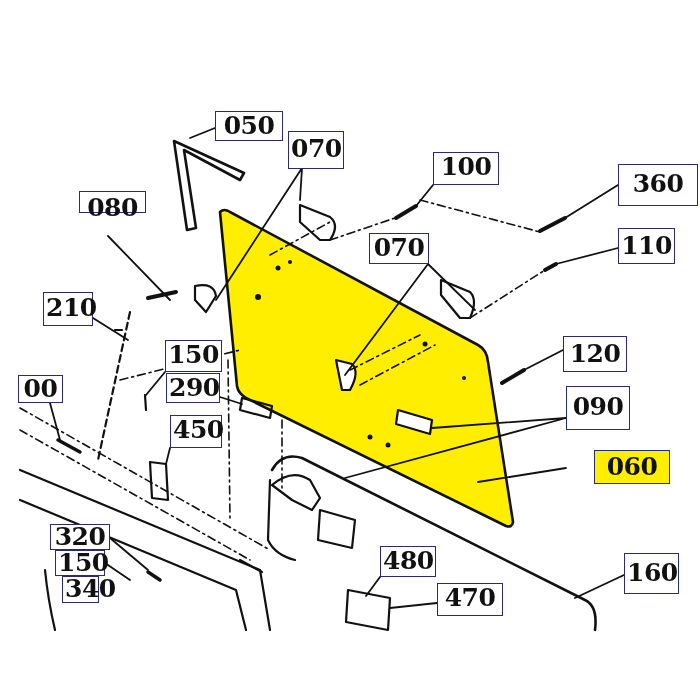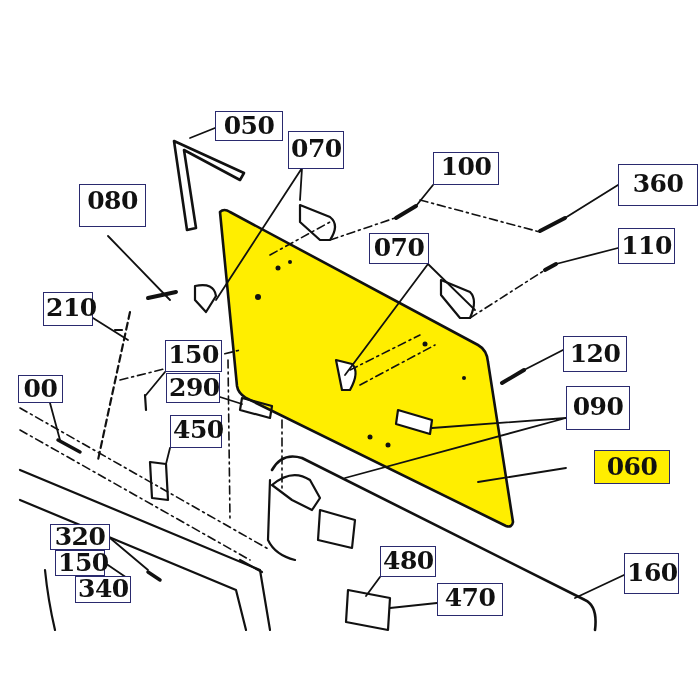--- a/index.html
+++ b/index.html
@@ -95,30 +95,30 @@
       <circle cx="388" cy="445" r="2.5"></circle>
         <circle cx="464" cy="378" r="2"></circle>
       <circle cx="425" cy="344" r="2.5"></circle>
     </g>
   </svg>
 
   <div class="lbl" style="left:215px;top:111px;width:68px;height:30px;">050</div>
   <div class="lbl" style="left:288px;top:131px;width:56px;height:38px;line-height:34px;">070</div>
   <div class="lbl" style="left:433px;top:152px;width:66px;height:33px;">100</div>
   <div class="lbl" style="left:618px;top:164px;width:80px;height:42px;line-height:38px;">360</div>
-  <div class="lbl" style="left:79px;top:184px;width:67px;height:43px;line-height:32px;">080</div>
+  <div class="lbl" style="left:79px;top:191px;width:67px;height:22px;line-height:32px;">080</div>
   <div class="lbl" style="left:369px;top:233px;width:60px;height:31px;">070</div>
   <div class="lbl" style="left:618px;top:228px;width:57px;height:36px;line-height:33px;">110</div>
   <div class="lbl" style="left:43px;top:292px;width:50px;height:34px;line-height:30px;">210</div>
   <div class="lbl" style="left:563px;top:336px;width:64px;height:36px;line-height:33px;">120</div>
   <div class="lbl" style="left:165px;top:340px;width:57px;height:32px;">150</div>
   <div class="lbl" style="left:18px;top:375px;width:45px;height:28px;line-height:25px;">00</div>
   <div class="lbl" style="left:166px;top:373px;width:54px;height:30px;">290</div>
   <div class="lbl" style="left:566px;top:386px;width:64px;height:44px;line-height:40px;">090</div>
   <div class="lbl" style="left:170px;top:415px;width:52px;height:33px;">450</div>
   <div class="lbl hl" style="left:566px;top:450px;width:76px;height:34px;line-height:31px;margin-left:28px;">060</div>
   <div class="lbl" style="left:50px;top:524px;width:60px;height:26px;line-height:23px;">320</div>
   <div class="lbl" style="left:55px;top:550px;width:50px;height:26px;line-height:23px;">150</div>
-  <div class="lbl" style="left:75px;top:576px;width:56px;height:27px;line-height:24px;text-align:center;">340</div>
+  <div class="lbl" style="left:62px;top:576px;width:37px;height:27px;line-height:24px;text-align:center;">340</div>
   <div class="lbl" style="left:624px;top:553px;width:55px;height:41px;line-height:38px;">160</div>
   <div class="lbl" style="left:380px;top:546px;width:56px;height:31px;">480</div>
   <div class="lbl" style="left:437px;top:583px;width:66px;height:33px;">470</div>
 </div>
 
 </body></html>

